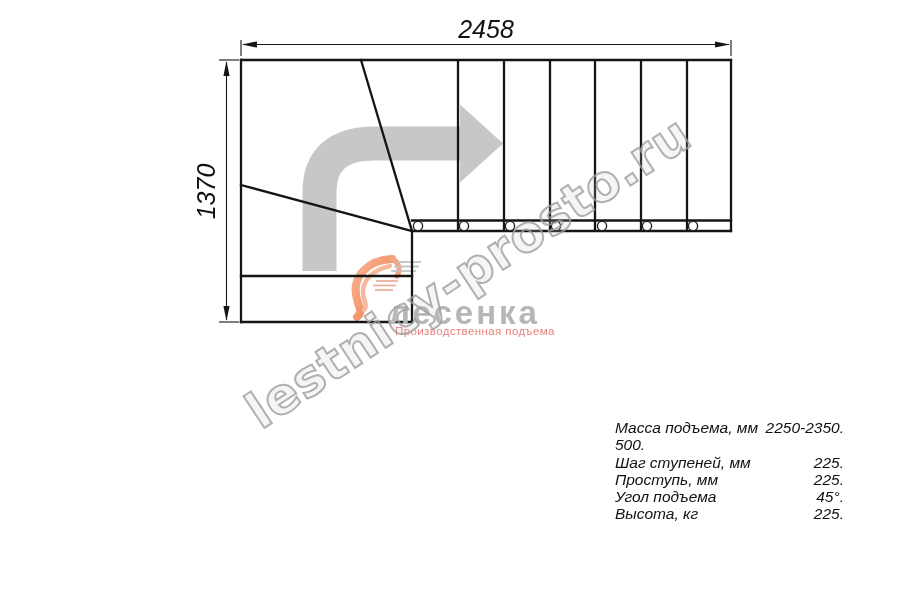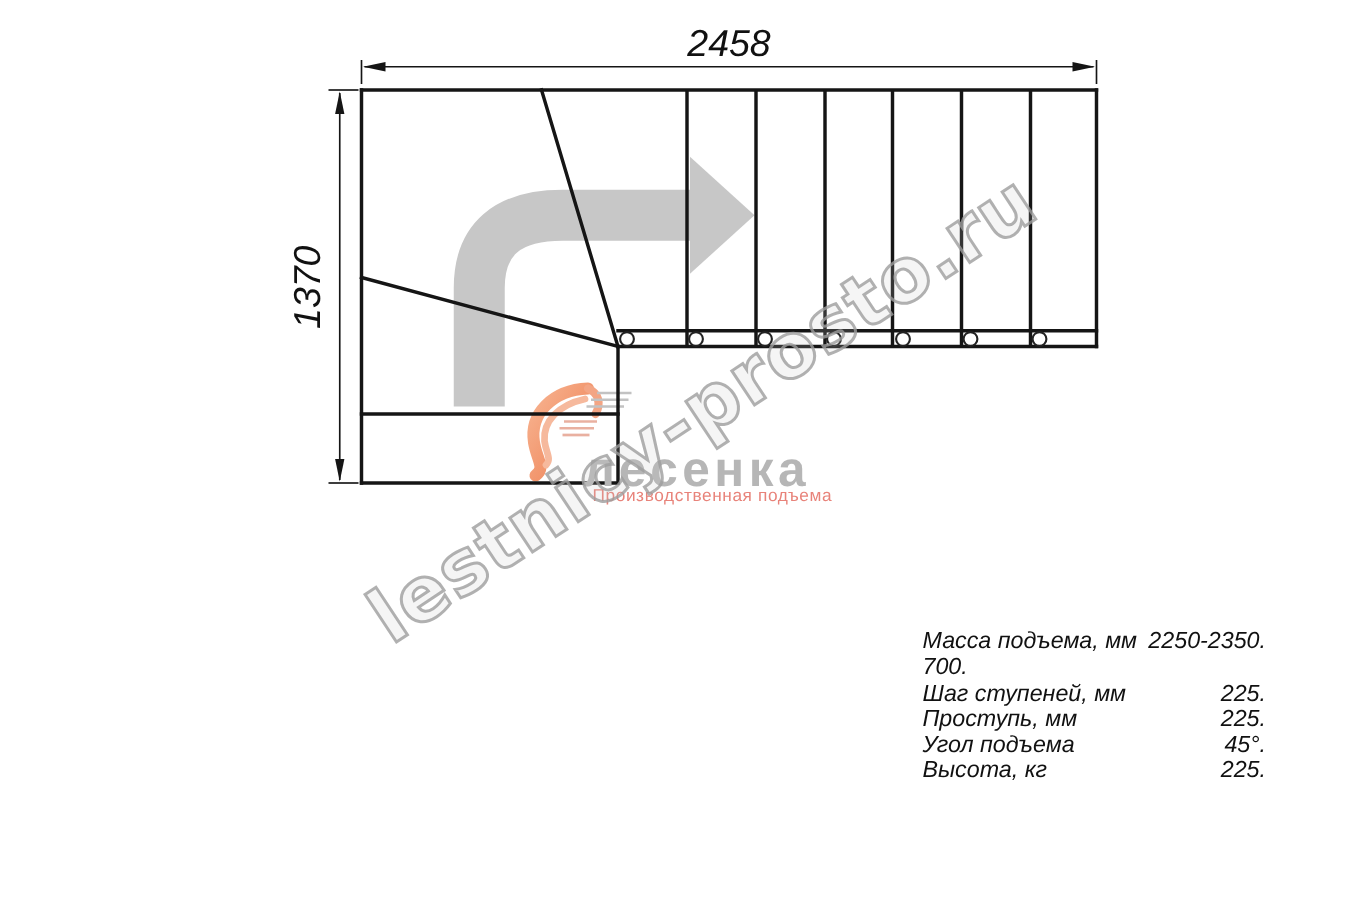--- a/index.html
+++ b/index.html
@@ -152,21 +152,21 @@
 
   <div class="logo-name">лесенка</div>
   <div class="logo-tagline">Производственная подъема</div>
 
   <div class="spec-table" id="spec-table">
       <div class="spec-row">
         <span class="lbl">Масса подъема, мм</span>
         <span class="val">2250-2350.</span>
       </div>
       <div class="spec-row">
-        <span class="val">700.</span>
+        <span class="val">500.</span>
       </div>
       <div class="spec-row">
         <span class="lbl">Шаг ступеней, мм</span>
         <span class="val">225.</span>
       </div>
       <div class="spec-row">
         <span class="lbl">Проступь, мм</span>
         <span class="val">225.</span>
       </div>
       <div class="spec-row">

